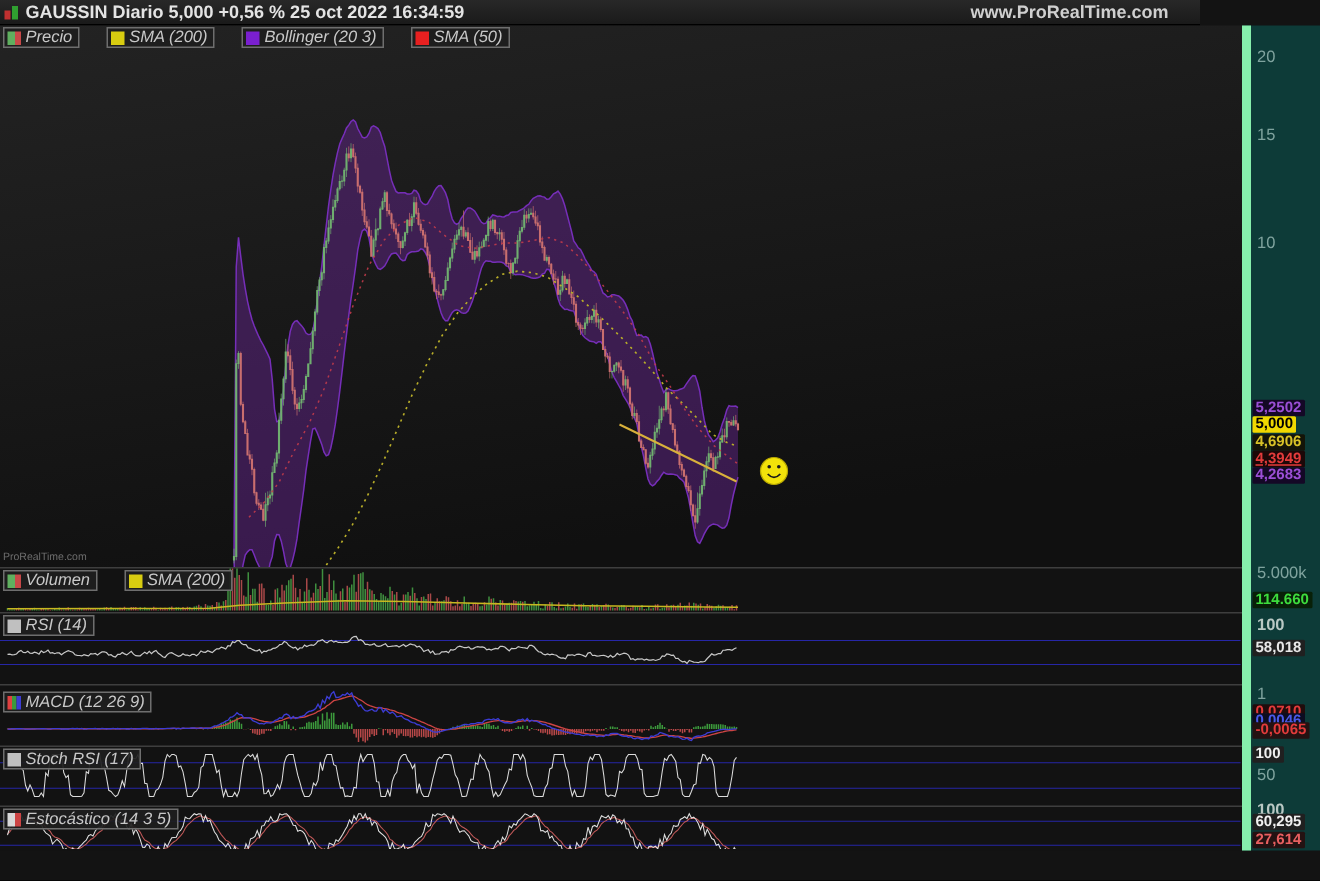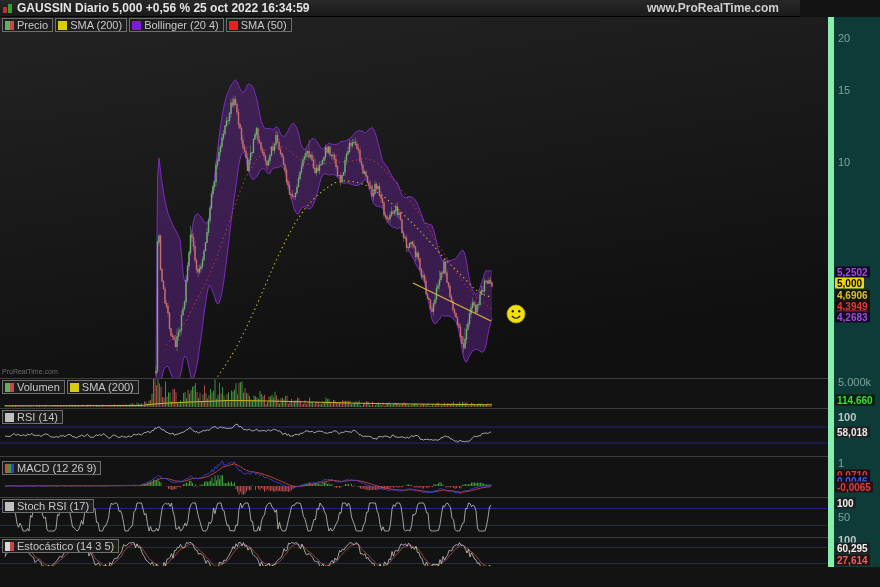--- a/index.html
+++ b/index.html
@@ -10,21 +10,21 @@
           background:linear-gradient(#282828,#1a1a1a);border-bottom:1px solid #000;
           display:flex;align-items:center;justify-content:space-between;}
   #title{font-size:12px;font-weight:bold;color:#e4e4e4;white-space:nowrap;}
   #site{font-size:12px;font-weight:bold;color:#cfcfcf;padding-right:21px;}
   #hicon{width:11px;height:11px;margin:0 3px 0 3px;position:relative;flex:0 0 auto;}
   #hicon .rb{position:absolute;left:0;bottom:1px;width:4px;height:6px;background:#c03030;}
   #hicon .gb{position:absolute;left:5px;bottom:1px;width:4px;height:9px;background:#30a030;}
   
   #plot{position:absolute;left:0;top:0;}
   
-  .legendrow{position:absolute;left:2px;display:flex;gap:2px;z-index:5;}
+  .legendrow{position:absolute;left:2px;display:flex;gap:18px;z-index:5;font-style:italic;}
   .lbox{display:flex;align-items:center;gap:3px;background:rgba(30,30,30,.92);
         border:1px solid #6e6e6e;padding:0 4px 0 2px;height:12px;font-size:11px;
         line-height:12px;color:#c8c8c8;white-space:nowrap;}
   .sw{width:9px;height:9px;display:flex;flex:0 0 auto;}
   .sw i{flex:1;}
   
   #axis-right{position:absolute;left:828px;top:17px;width:52px;height:550px;
               background:#0d3b38;border-left:6px solid #86efac;box-sizing:border-box;}
   .atick{position:absolute;left:4px;transform:translateY(-50%);font-size:11px;color:#7fa39e;}
   .atick.b{font-weight:bold;color:#b9c8c4;}
@@ -140,21 +140,21 @@
         <div class="lbox">
           <span class="sw">
             <i style="background: rgb(216, 204, 16);"></i>
           </span>
           <span>SMA (200)</span>
         </div>
         <div class="lbox">
           <span class="sw">
             <i style="background: rgb(122, 31, 208);"></i>
           </span>
-          <span>Bollinger (20 4)</span>
+          <span>Bollinger (20 3)</span>
         </div>
         <div class="lbox">
           <span class="sw">
             <i style="background: rgb(232, 32, 32);"></i>
           </span>
           <span>SMA (50)</span>
         </div>
       </div>
       <div class="legendrow" style="top: 380px;">
         <div class="lbox">

